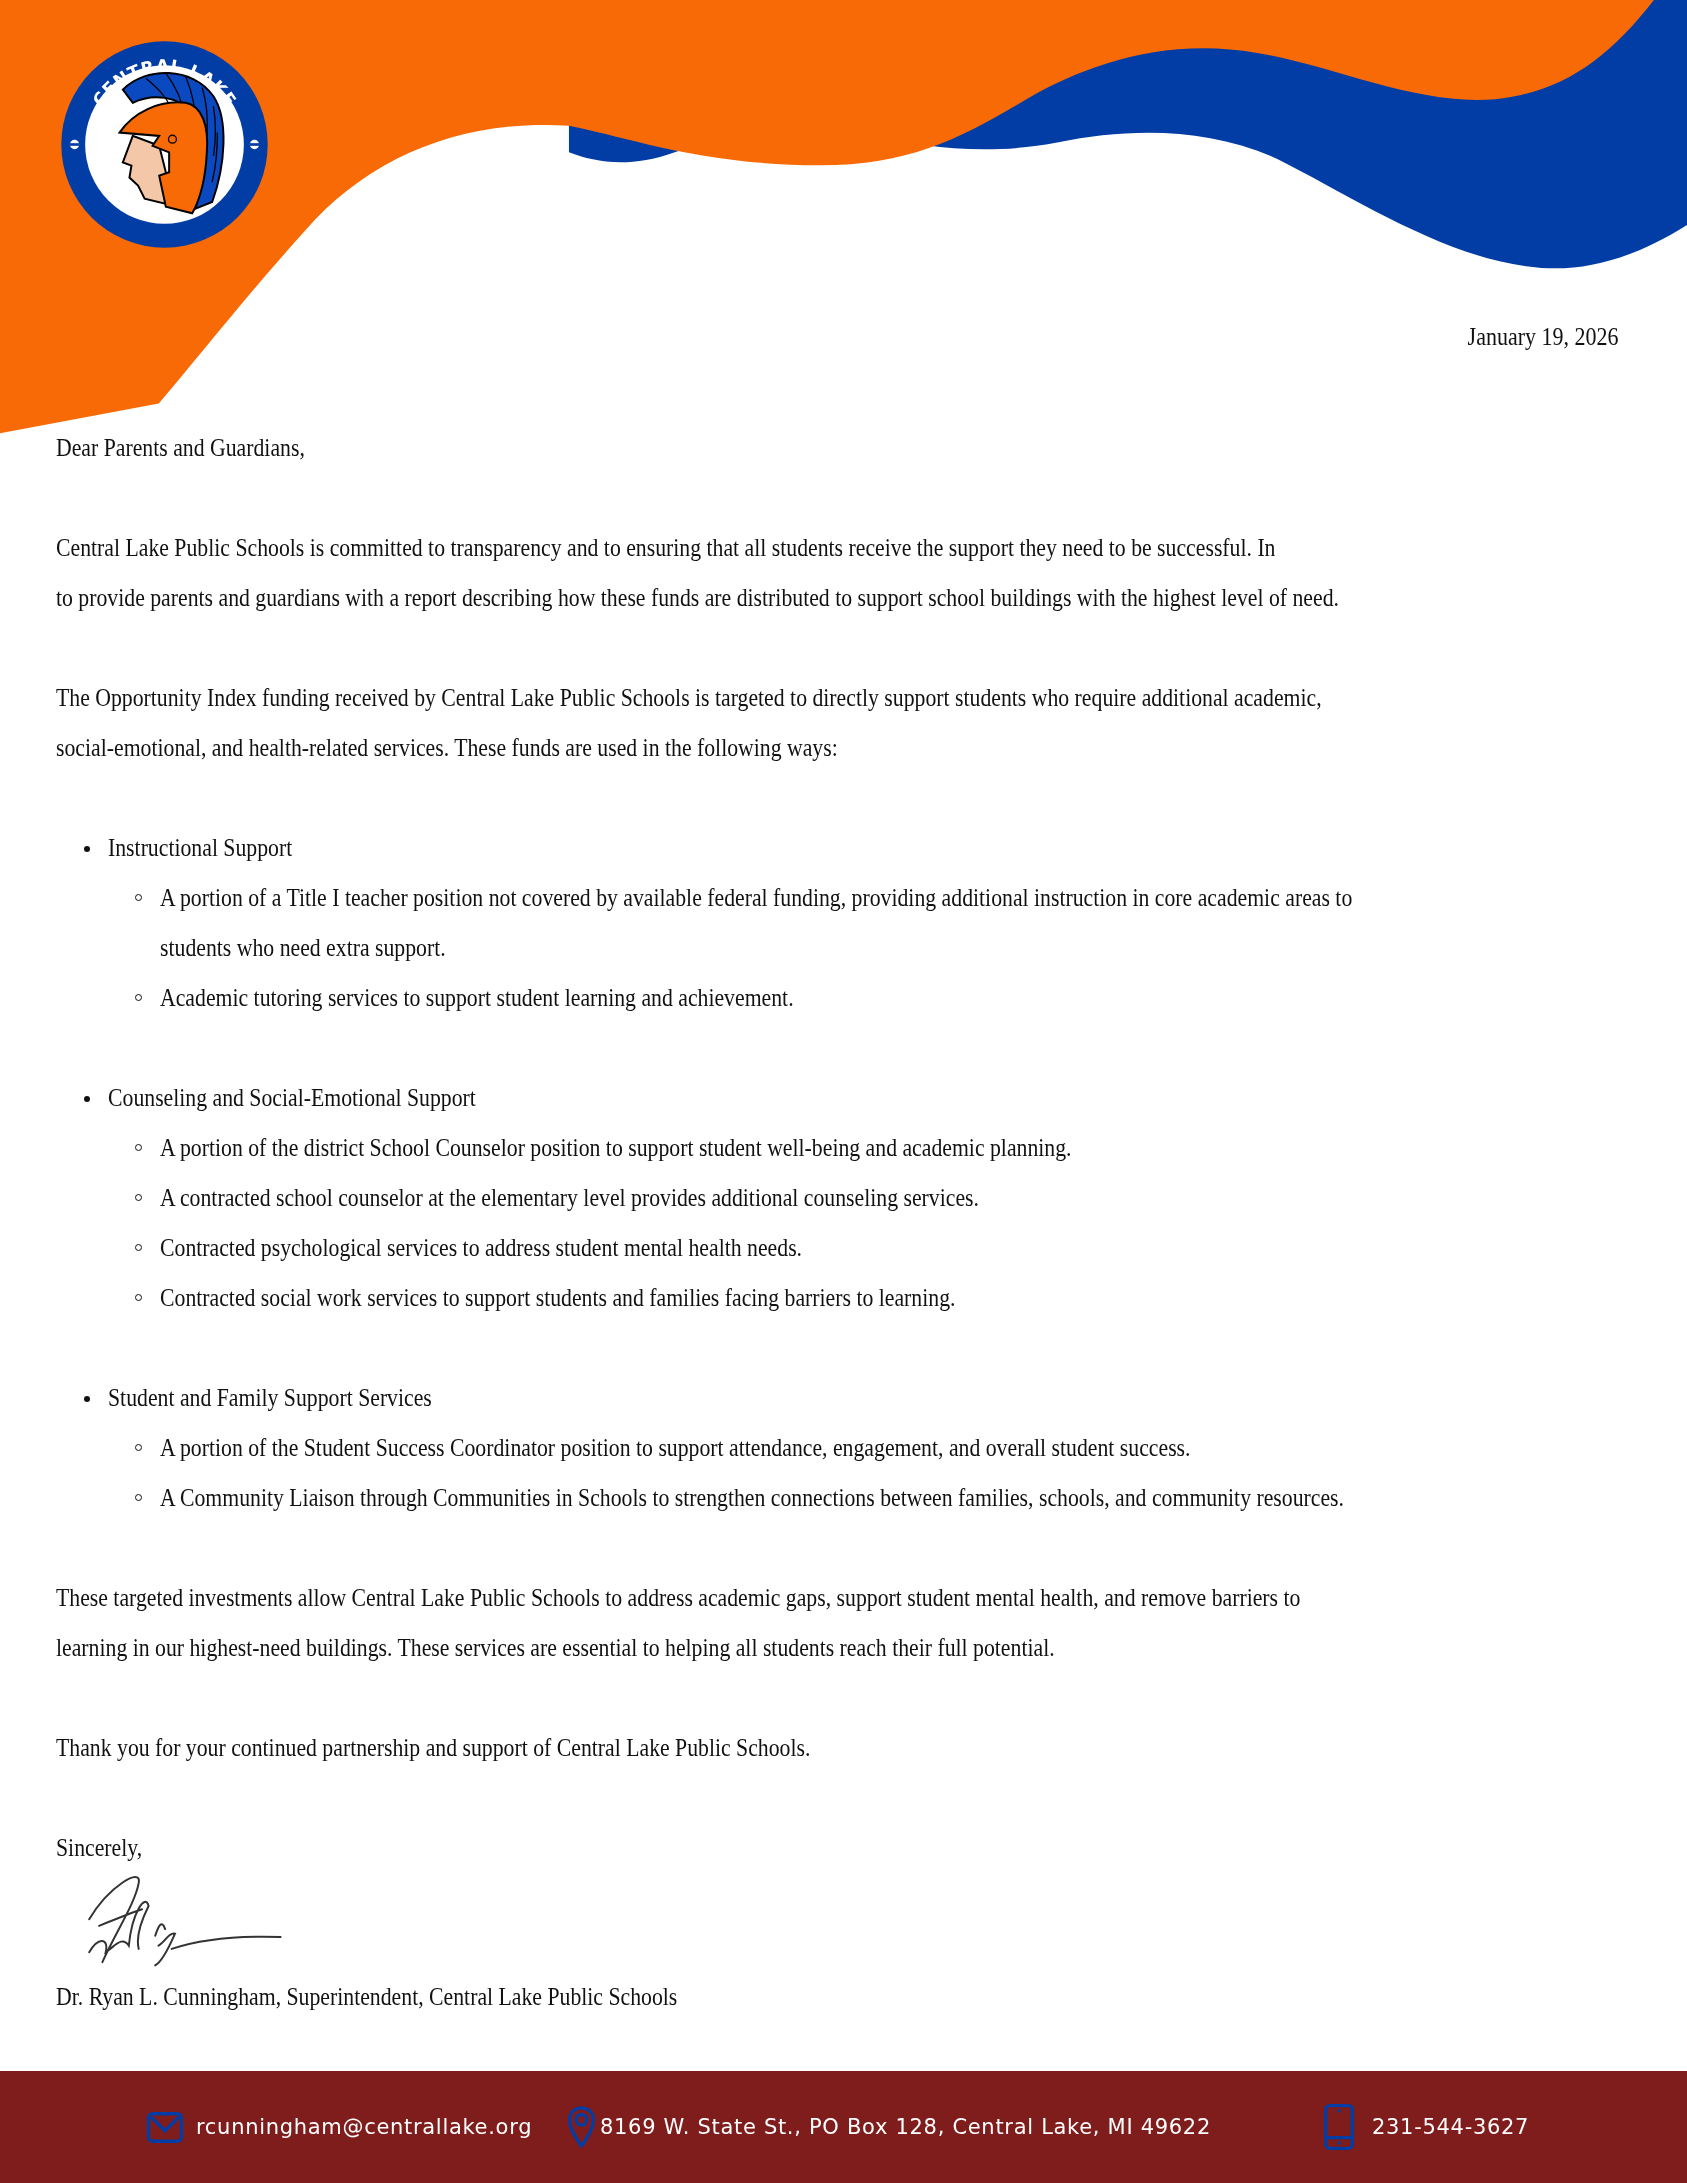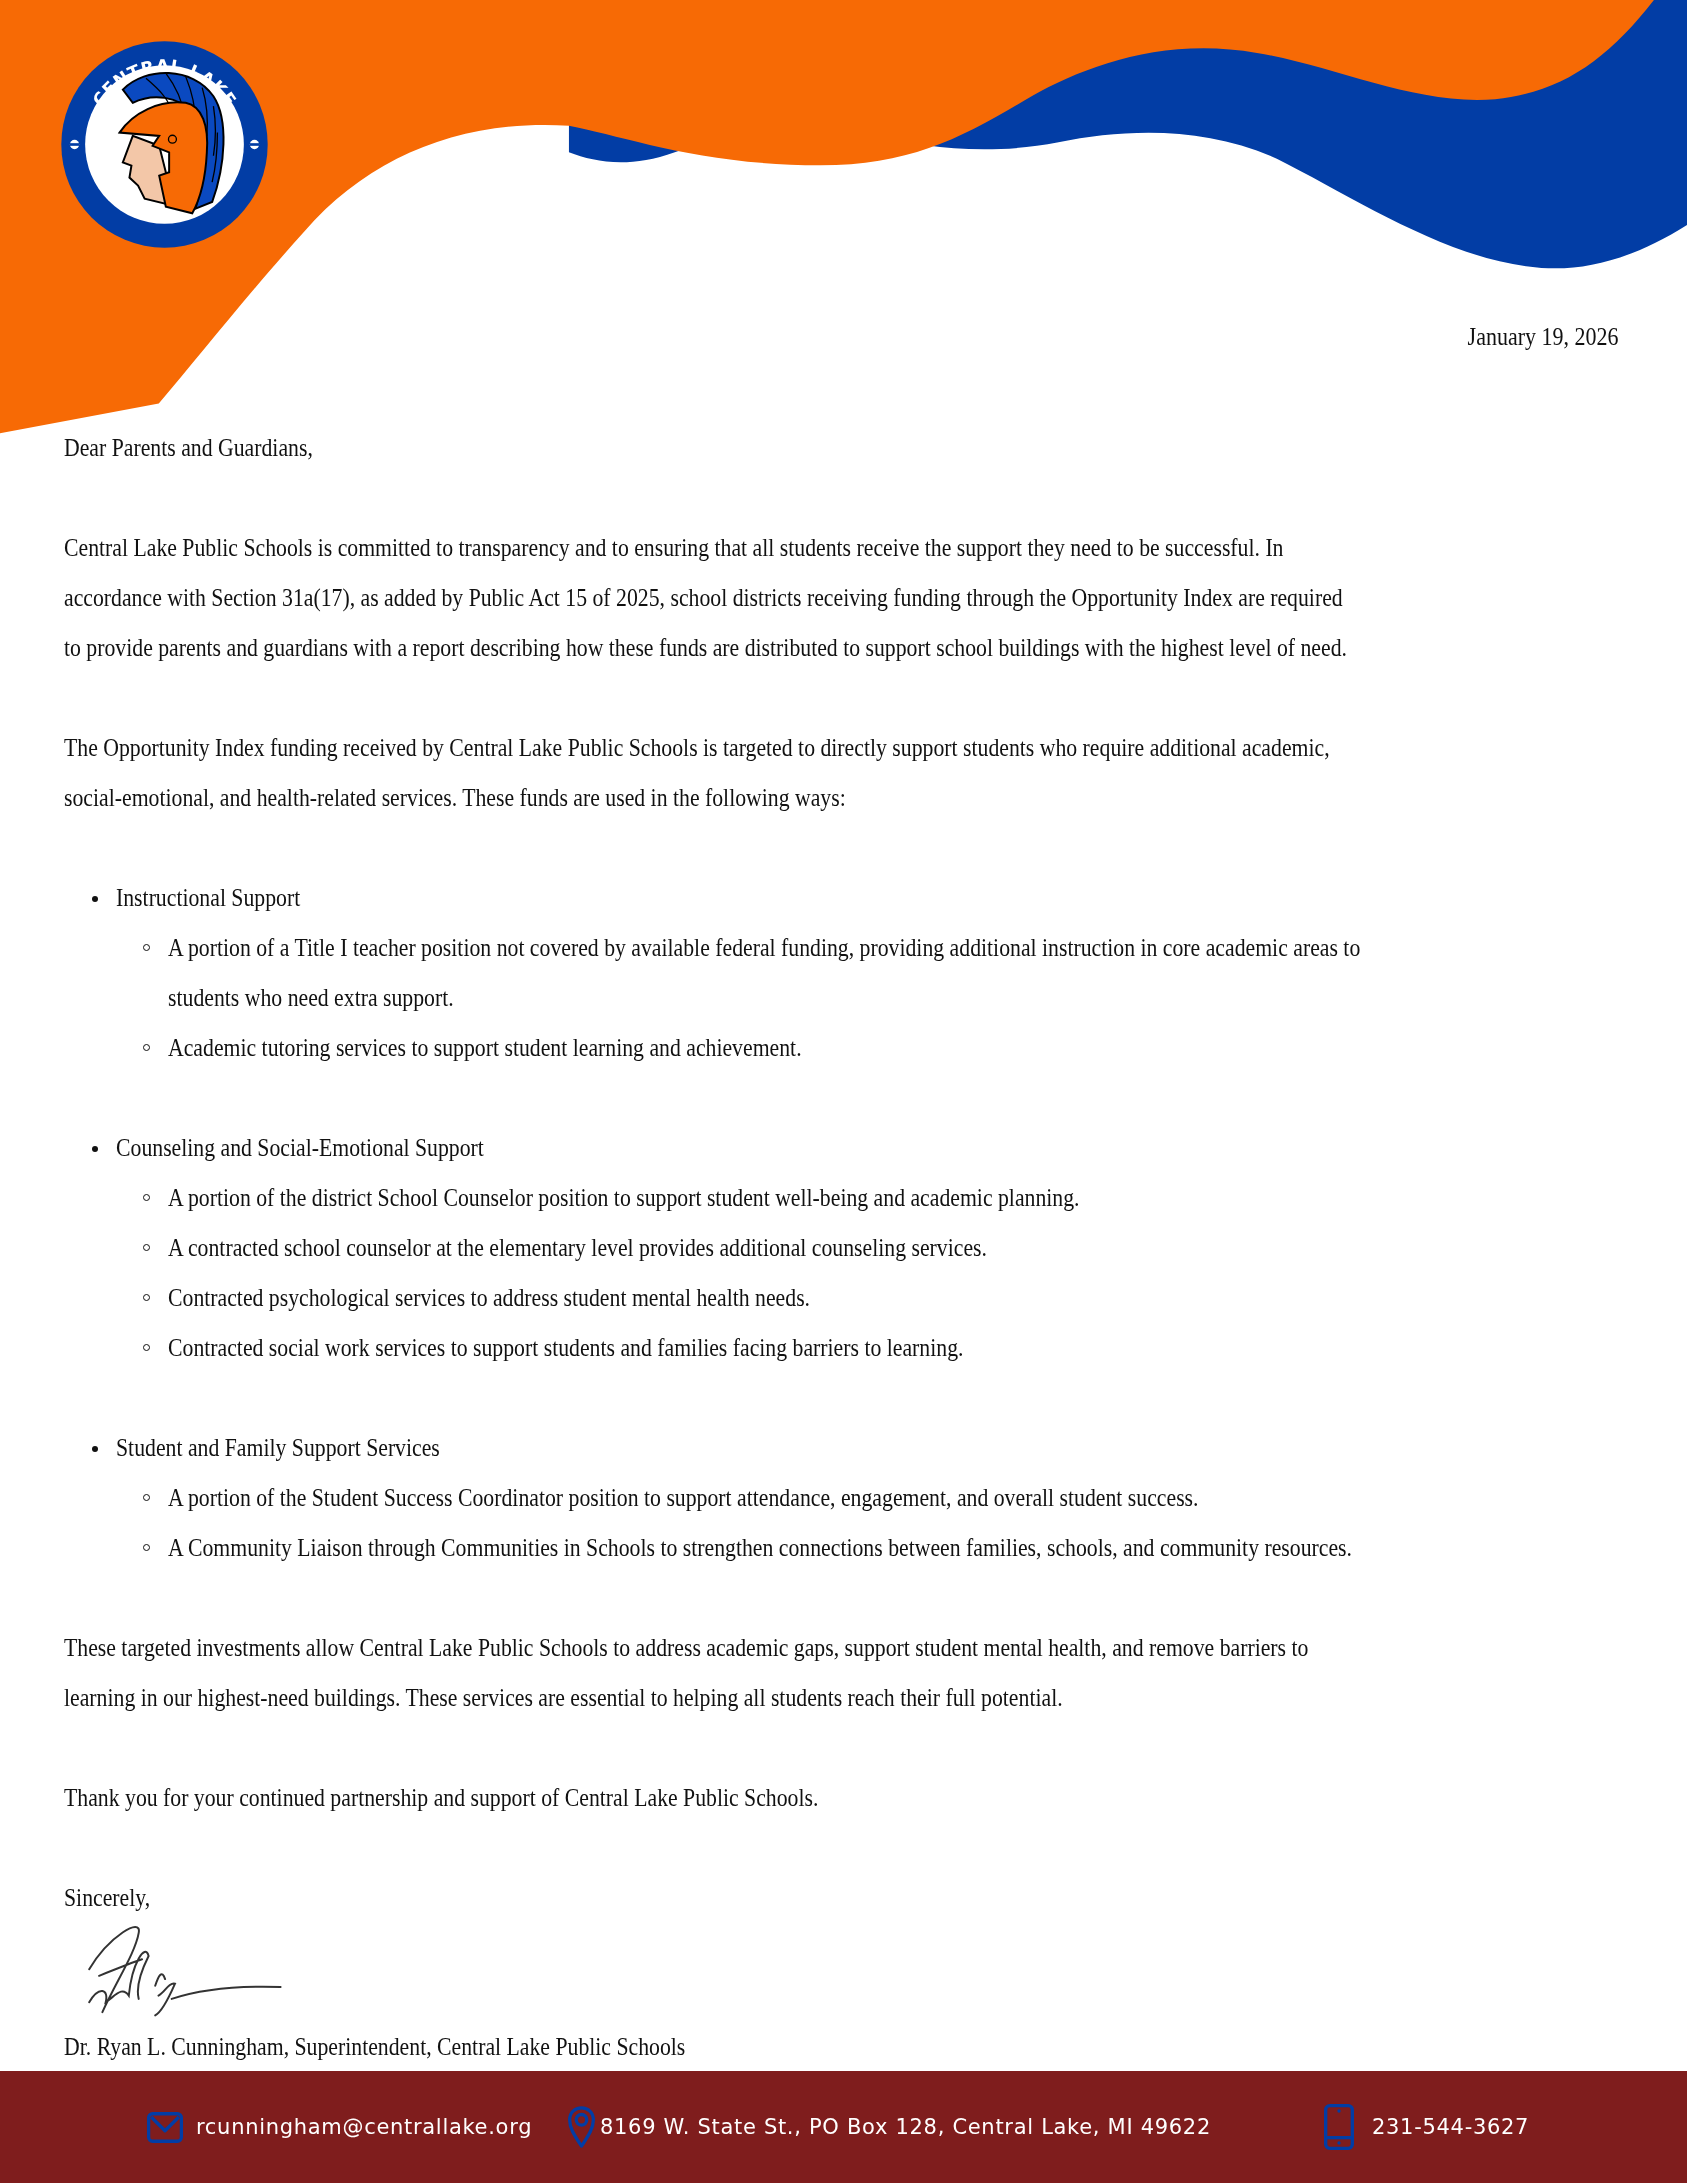--- a/index.html
+++ b/index.html
@@ -3,21 +3,21 @@
 <meta charset="utf-8">
 <style>
   html, body { margin:0; padding:0; background:#ffffff; }
   body { width:1687px; height:2183px; position:relative; overflow:hidden;
          font-family:"Liberation Serif", "DejaVu Serif", serif; color:#111; }
   .waves { position:absolute; left:0; top:0; width:1687px; height:463px; }
   .logo { position:absolute; left:60px; top:40px; width:209px; height:209px; }
   .date { position:absolute; right:69px; top:323px; font-size:25px; transform:scaleX(0.88); transform-origin:right center; white-space:nowrap; }
   .content { position:absolute; left:56px; top:423px; width:1588px; font-size:25px; line-height:50px; }
   .cond { display:inline-block; transform:scaleX(0.87); transform-origin:left center; white-space:nowrap; }
-  .line { height:50px; white-space:nowrap;margin-left:8px; }
+  .line { height:50px; white-space:nowrap; }
   .gap { height:50px; }
   .l1 { position:relative; padding-left:52px; }
   .l1 .dot { position:absolute; left:28px; top:22.5px; width:6px; height:6px; border-radius:50%; background:#111; }
   .l2 { position:relative; padding-left:104px; }
   .l2 .circ { position:absolute; left:79px; top:21px; width:5.3px; height:5.3px; border-radius:50%; border:1.7px solid #111; }
   .sig { height:99px; position:relative; }
   .sig svg { position:absolute; left:13.2px; top:0px; }
   .footer { position:absolute; left:0; top:2071px; width:1687px; height:112px; background:#7f1d1d; }
   .fitem { position:absolute; top:0; height:112px; display:flex; align-items:center; gap:12px;
            font-family:"DejaVu Sans", sans-serif; color:#ffffff; font-size:21px; letter-spacing:0.7px; }
@@ -74,21 +74,20 @@
 </svg>
 
 <div class="date">January 19, 2026</div>
 
 <div class="content">
   <div class="line"><span class="cond">Dear Parents and Guardians,</span></div>
   <div class="gap"></div>
 
   <div>
     <div class="line"><span class="cond">Central Lake Public Schools is committed to transparency and to ensuring that all students receive the support they need to be successful. In</span></div>
-    <div class="line"><span class="cond">accordance with Section 31a(17), as added by Public Act 15 of  2025, school districts receiving funding through the Opportunity Index are required</span></div>
     <div class="line"><span class="cond">to provide parents and guardians with a report describing how these funds are distributed to support school buildings with the highest level of  need.</span></div>
   </div>
   <div class="gap"></div>
 
   <div>
     <div class="line"><span class="cond">The Opportunity Index funding received by Central Lake Public Schools is targeted to directly support students who require additional academic,</span></div>
     <div class="line"><span class="cond">social-emotional, and health-related services. These funds are used in the following ways:</span></div>
   </div>
   <div class="gap"></div>
 

